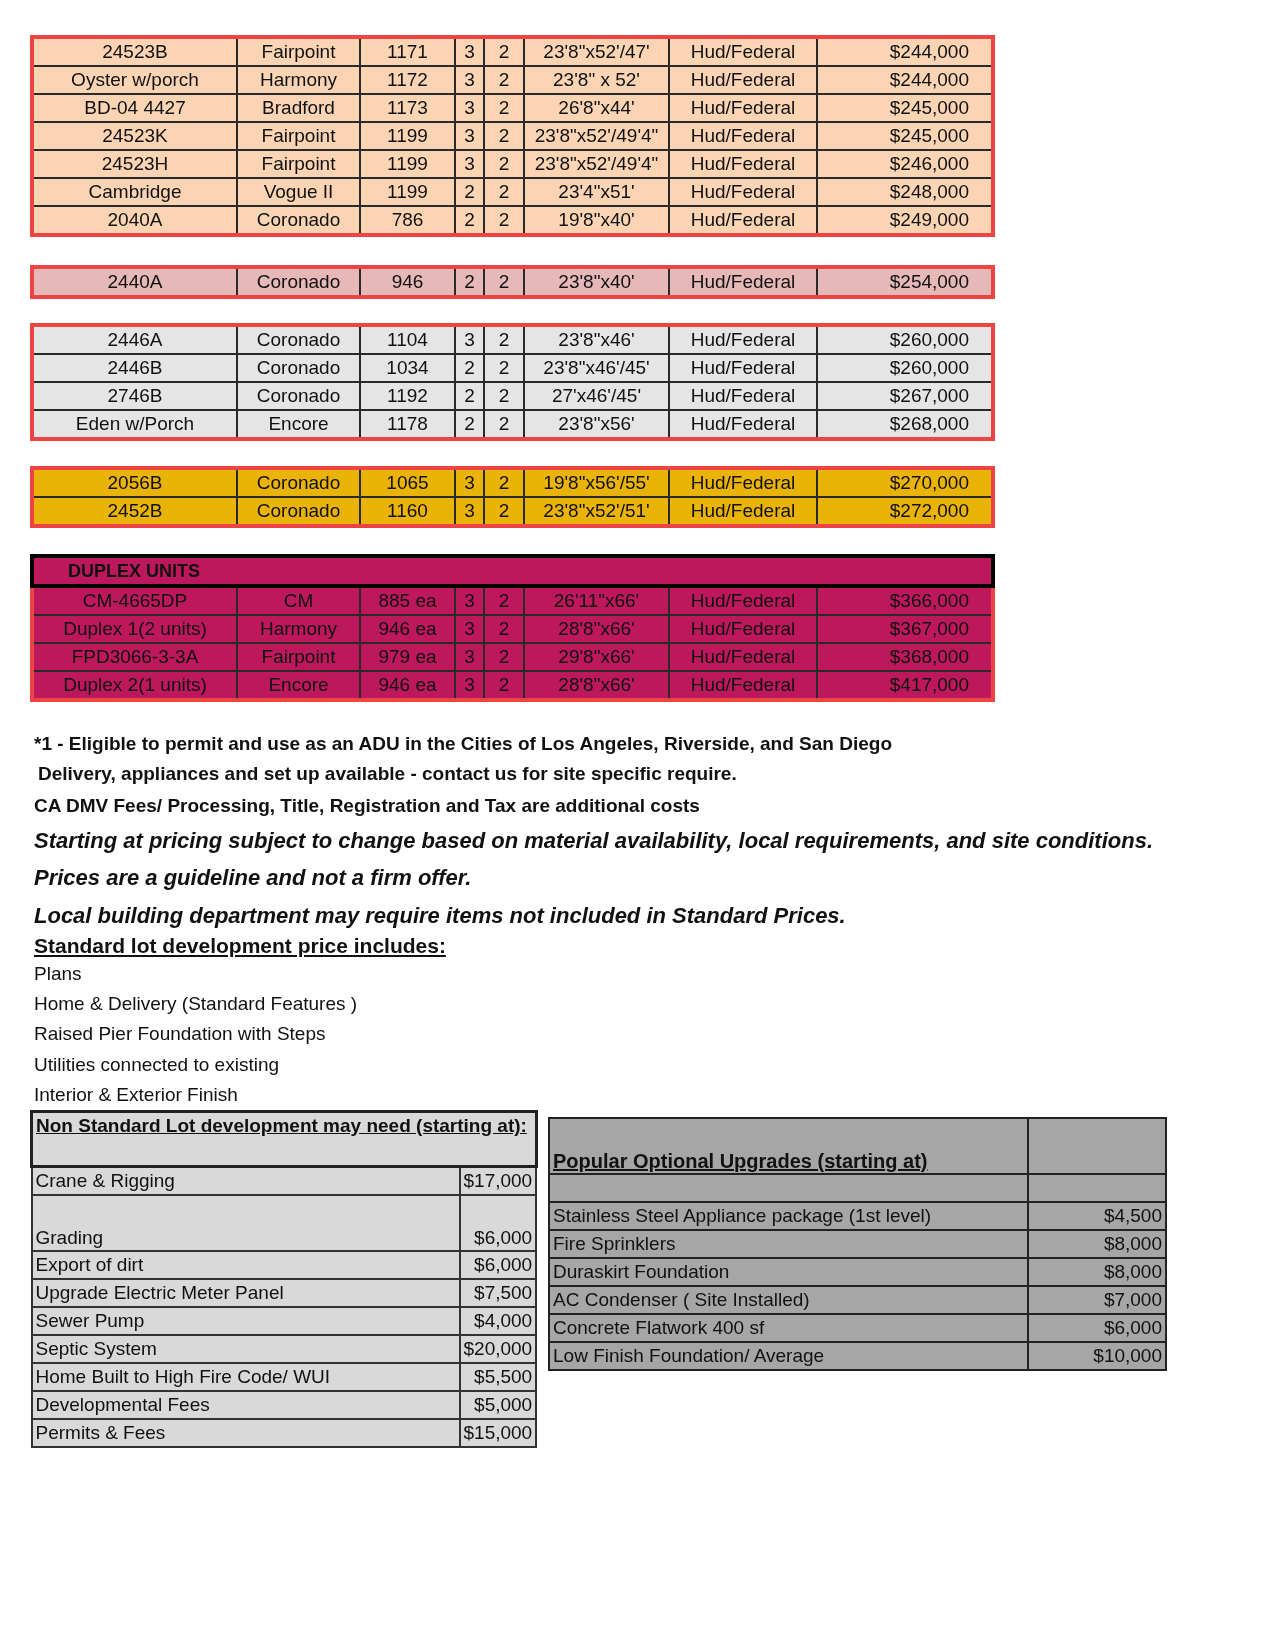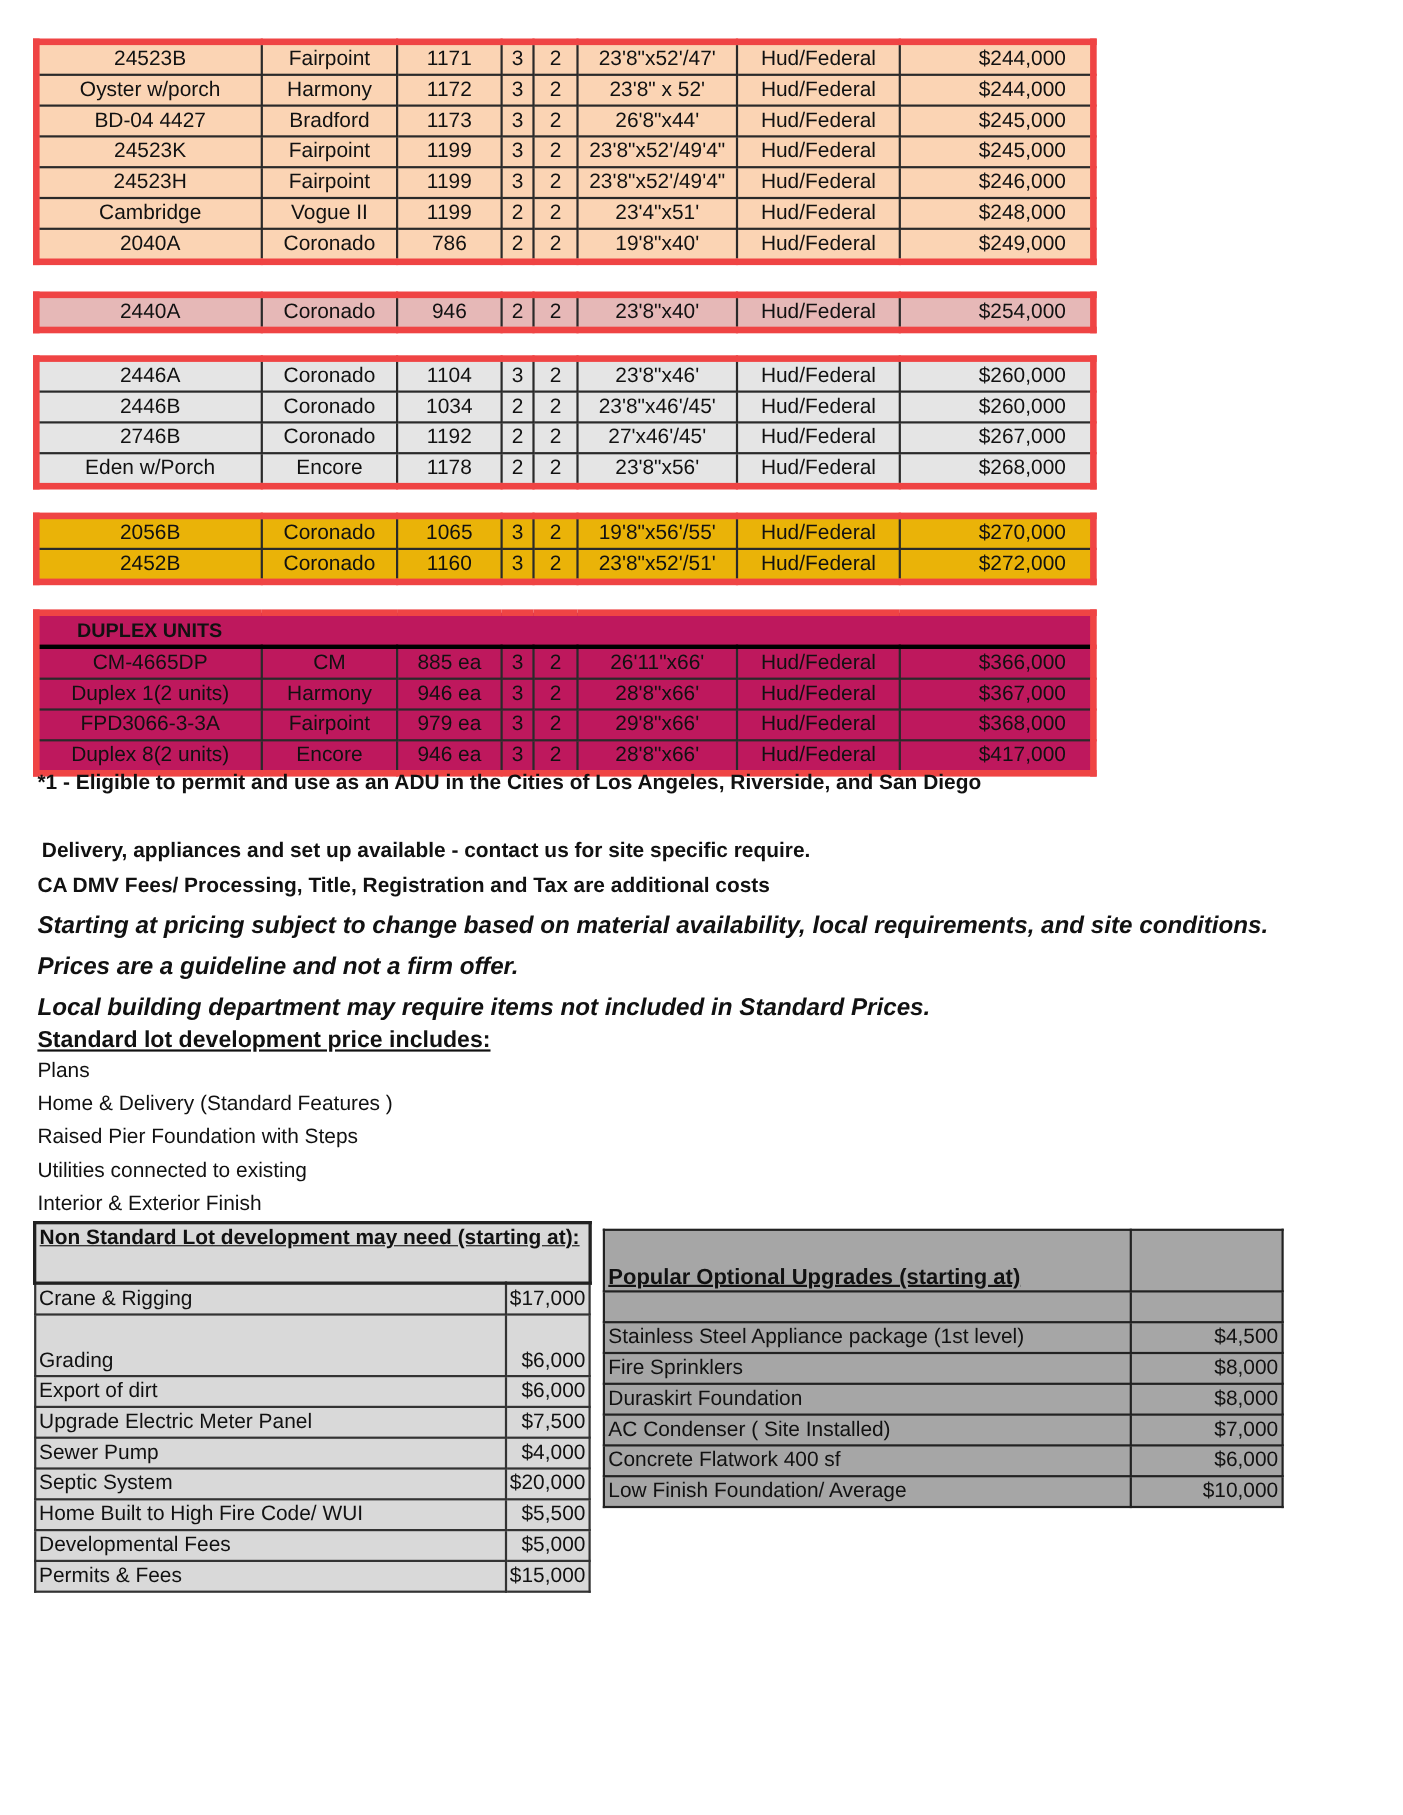--- a/index.html
+++ b/index.html
@@ -7,24 +7,24 @@
   .tbl { position: absolute; left: 30px; border-collapse: collapse; table-layout: fixed; font-size: 19px; }
   .tbl td { border: 2px solid #2a2a2a; height: 26px; padding: 0 4px; text-align: center; white-space: nowrap; line-height: 26px; }
   .tbl td.price { text-align: right; padding-right: 22px; }
   .c1 { width: 205px; } .c2 { width: 123px; } .c3 { width: 95px; } .c4 { width: 29px; } .c5 { width: 40px; }
   .c6 { width: 145px; } .c7 { width: 148px; } .c8 { width: 176px; }
   .peach td { background: #fbd4b4; }
   .rose td { background: #e6b8b7; }
   .green td { background: #e5e5e5; }
   .blue td { background: #eab308; }
   .lav td { background: #be185d; }
-  .tbl.outer { border: 6px solid #ef4444; }
+  .tbl.outer { border: 4px solid #ef4444; }
   .dup-head td { border: 4px solid #000; text-align: left; font-weight: bold; padding-left: 34px; font-size: 18px; }
   .note { position: absolute; left: 34px; white-space: nowrap; }
-  .n1 { top: 701px; font-size: 19px; font-weight: bold; }
+  .n1 { top: 733px; font-size: 19px; font-weight: bold; }
   .n2 { top: 763px; font-size: 19px; font-weight: bold; left: 38px; }
   .n3 { top: 795px; font-size: 19px; font-weight: bold; }
   .it { font-size: 22px; font-weight: bold; font-style: italic; }
   .n4 { top: 828px; } .n5 { top: 865px; } .n6 { top: 903px; }
   .n7 { top: 934px; font-size: 21px; font-weight: bold; text-decoration: underline; }
   .inc { font-size: 19px; }
   .i1 { top: 963px; } .i2 { top: 993px; } .i3 { top: 1023px; } .i4 { top: 1054px; } .i5 { top: 1084px; }
   .nonstd { position: absolute; left: 30px; top: 1110px; border-collapse: collapse; table-layout: fixed; font-size: 19px; }
   .nonstd td { border: 2px solid #333; background: #d9d9d9; padding: 0 3px; white-space: nowrap; height: 26px; line-height: 24px; }
   .nonstd .hdr td { border: 3px solid #222; font-weight: bold; text-decoration: underline; white-space: normal; line-height: 25px; height: 52px; vertical-align: top; }
@@ -281,21 +281,21 @@
         <td>FPD3066-3-3A</td>
         <td>Fairpoint</td>
         <td>979 ea</td>
         <td>3</td>
         <td>2</td>
         <td>29'8"x66'</td>
         <td>Hud/Federal</td>
         <td class="price">$368,000</td>
       </tr>
       <tr>
-        <td>Duplex 8(2 units)</td>
+        <td>Duplex 2(1 units)</td>
         <td>Encore</td>
         <td>946 ea</td>
         <td>3</td>
         <td>2</td>
         <td>28'8"x66'</td>
         <td>Hud/Federal</td>
         <td class="price">$417,000</td>
       </tr>
     </tbody>
 </table>

